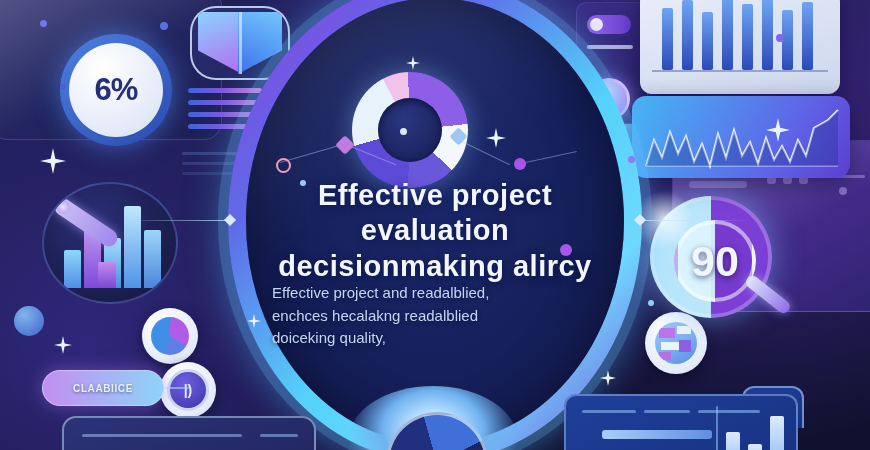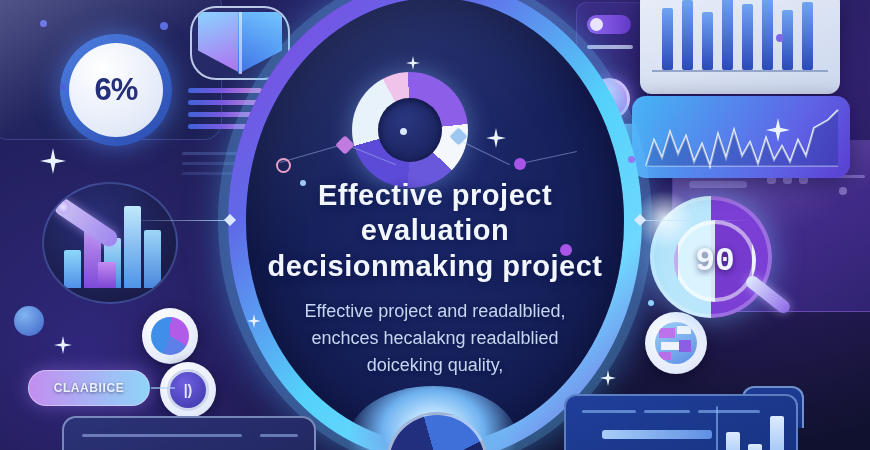--- a/index.html
+++ b/index.html
@@ -75,42 +75,42 @@
   #mixico .m{width:42px;height:42px;border-radius:50%;overflow:hidden;position:relative;
     background:linear-gradient(150deg,#9fd2f4,#5c8ee6);}
   #mixico .m i{position:absolute;display:block;}
 
   
   .pill{border-radius:22px;display:flex;align-items:center;justify-content:center;
         font-weight:700;letter-spacing:.6px;color:#eaf2ff;text-shadow:0 1px 3px rgba(0,0,40,.5);}
   #pill-right{left:622px;top:113px;width:160px;height:42px;font-size:13px;
     background:linear-gradient(180deg,#6fc3f7,#4b8cf0);
     border:1px solid rgba(200,230,255,.55);box-shadow:0 0 22px rgba(90,170,255,.45);}
-  #pill-left{left:28px;top:370px;width:120px;height:34px;font-size:12px;
+  #pill-left{left:42px;top:370px;width:120px;height:34px;font-size:10px;
     background:linear-gradient(90deg,#c28ef0,#8fd4f8);
     border:1px solid rgba(230,215,255,.6);box-shadow:0 0 18px rgba(160,120,240,.45);text-align:right;}
   #pill-left .tail{position:absolute;right:-26px;top:16px;width:24px;height:2px;background:rgba(170,210,255,.6);}
 
   
   #rpanel{right:-14px;top:140px;width:210px;height:170px;border-radius:16px;
     background:linear-gradient(150deg,#5a3aa8,#402a86 60%,#2f2370);
     border:1px solid rgba(170,140,255,.25);}
   .rbar{position:absolute;height:7px;border-radius:4px;background:rgba(190,170,255,.45);}
   .rdot{position:absolute;border-radius:3px;background:rgba(200,180,255,.5);}
 
   
   #mag{left:650px;top:196px;width:122px;height:122px;}
   #mag .ring{position:absolute;inset:0;border-radius:50%;
     background:linear-gradient(90deg,#b9e6fb 0 50%,#7b3fd6 50% 100%);
     box-shadow:0 0 30px rgba(120,180,255,.55), inset 0 0 0 4px rgba(255,255,255,.25);}
   #mag .hole{position:absolute;left:24px;top:24px;width:74px;height:74px;border-radius:50%;
     border:4px solid rgba(255,255,255,.55);
     background:linear-gradient(90deg,rgba(220,245,255,.92) 0 50%,rgba(118,58,206,.9) 50% 100%);
     display:flex;align-items:center;justify-content:center;}
-  #mag .num{font-size:33px;font-weight:700;color:#f0f6ff;text-shadow:0 2px 6px rgba(20,10,60,.6);font-family:Liberation Mono, monospace;}
+  #mag .num{font-size:43px;font-weight:700;color:#f0f6ff;text-shadow:0 2px 6px rgba(20,10,60,.6);}
   #mag .handle{position:absolute;left:92px;top:92px;width:52px;height:13px;border-radius:7px;
     background:linear-gradient(90deg,#dfe9ff,#8f6ce8);transform:rotate(38deg);
     box-shadow:0 0 10px rgba(190,180,255,.6);}
   #mag .glow{position:absolute;left:-16px;top:-6px;width:60px;height:60px;border-radius:50%;
     background:radial-gradient(circle,rgba(255,255,255,.85),rgba(255,255,255,0) 70%);}
 
   
   #tr-side{right:222px;top:2px;width:70px;height:120px;border-radius:10px;
     background:linear-gradient(160deg,#3a2c86,#2a2066);border:1px solid rgba(160,140,255,.22);}
   #tr-side .tog{position:absolute;left:10px;top:12px;width:44px;height:19px;border-radius:10px;
@@ -174,22 +174,22 @@
 
   
   #const{left:250px;top:120px;width:370px;height:130px;}
   .node{position:absolute;border-radius:50%;}
   .dline{position:absolute;height:1px;background:rgba(175,200,255,.45);transform-origin:0 0;}
 
   
   #title{left:252px;top:178px;width:366px;text-align:center;}
   #title .l{font-size:29px;font-weight:700;color:#f2f6ff;line-height:1.22;
     letter-spacing:.5px;text-shadow:0 2px 10px rgba(10,20,70,.8);}
-  #sub{left:272px;top:298px;width:326px;text-align:center;
-    font-size:18px;line-height:1.5;color:#c6d6f0;text-shadow:0 1px 5px rgba(10,20,70,.8);}
+  #sub{left:272px;top:282px;width:326px;
+    font-size:15px;line-height:1.5;color:#c6d6f0;text-shadow:0 1px 5px rgba(10,20,70,.8);}
 
   
   .conn{position:absolute;height:1px;background:linear-gradient(90deg,rgba(170,210,255,0),rgba(190,225,255,.8));}
   .diamond{position:absolute;width:12px;height:12px;background:#dbe9ff;
     clip-path:polygon(50% 0,100% 50%,50% 100%,0 50%);box-shadow:0 0 8px rgba(190,225,255,.8);}
 
   
   #bglow{left:348px;top:386px;width:170px;height:110px;border-radius:50%;
     background:radial-gradient(ellipse at 50% 40%,#ffffff 0%,#bfe4ff 18%,#6fb2f0 42%,rgba(40,80,180,0) 72%);}
   #bcirc{left:386px;top:412px;width:96px;height:96px;border-radius:50%;
@@ -341,21 +341,21 @@
   </div>
 
   <span class="conn lay" style="left:120px;top:220px;width:110px;"></span>
   <span class="conn lay" style="left:640px;top:220px;width:110px;transform:scaleX(-1);"></span>
   <span class="diamond lay" style="left:224px;top:214px;"></span>
   <span class="diamond lay" style="left:634px;top:214px;"></span>
 
   <div class="lay" id="title">
     <div class="l">Effective  project</div>
     <div class="l">evaluation</div>
-    <div class="l">decisionmaking  project</div>
+    <div class="l">decisionmaking  alircy</div>
   </div>
 
   <div class="lay" id="sub">
     <div>Effective project and  readalblied,</div>
     <div>enchces hecalakng readalblied</div>
     <div>doiceking quality,</div>
   </div>
 
   <div class="lay card" id="bl-card">
     <span class="ln" style="left:18px;top:16px;width:160px;height:3px;"></span>

